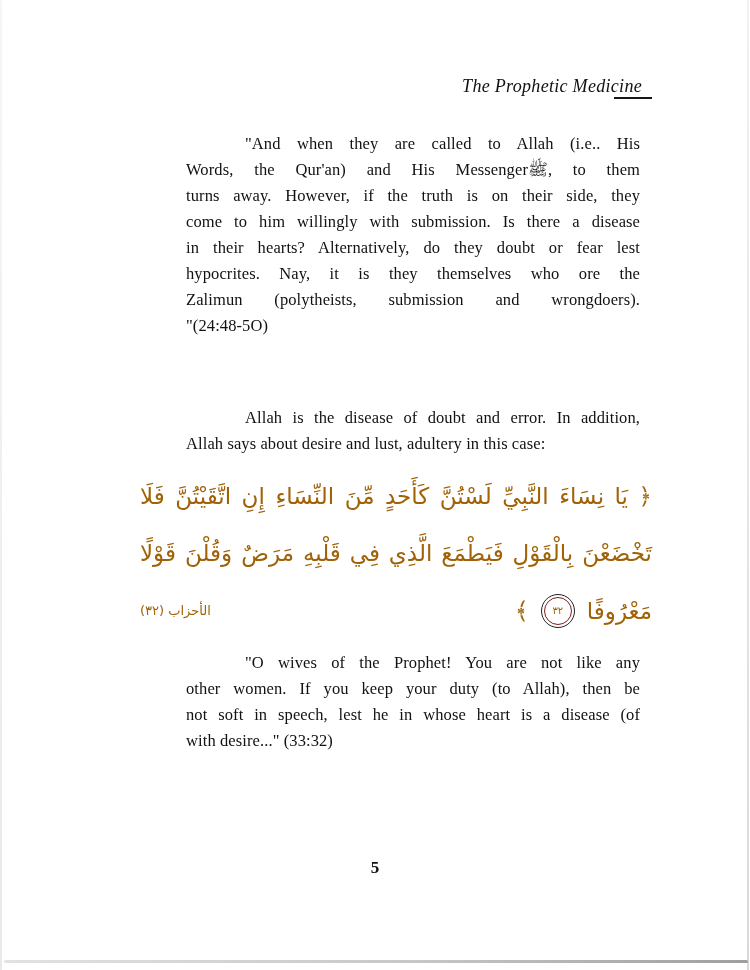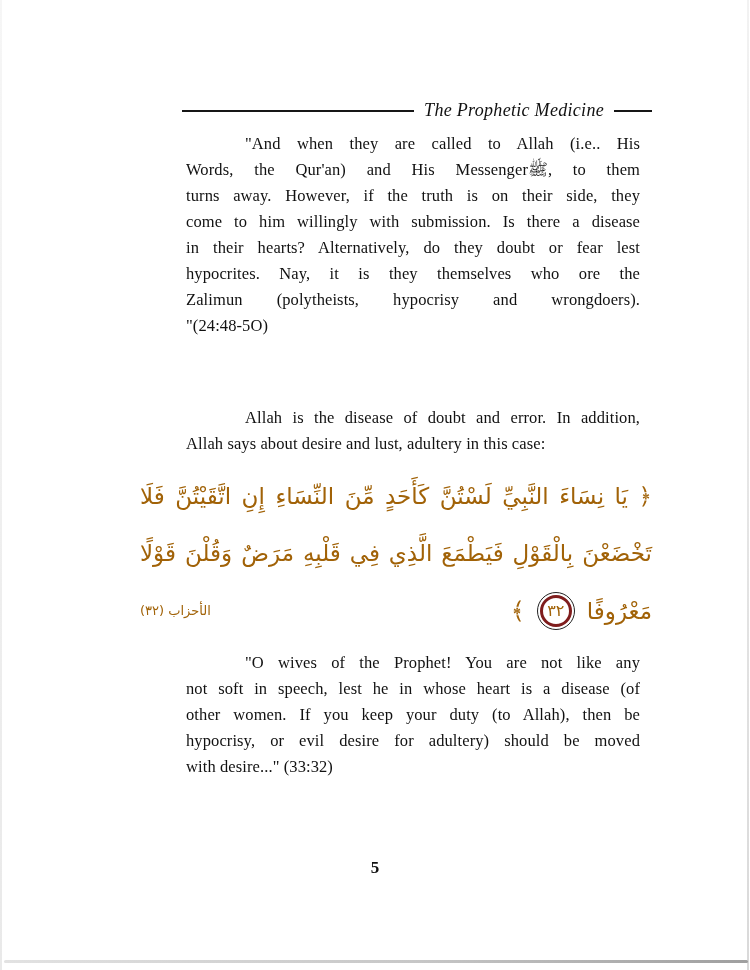--- a/index.html
+++ b/index.html
@@ -22,22 +22,22 @@
     position: absolute; top: 0; bottom: 0; right: 1px; width: 2px;
     background: linear-gradient(to bottom, #f2f2f2, #d9d9d9);
   }
   .edge-left {
     position: absolute; top: 0; bottom: 0; left: 0; width: 2px;
     background: linear-gradient(to bottom, #f6f6f6, #e9e9e9);
   }
 
   
   .header {
-    position: absolute; top: 100px; left: 182px; width: 470px;
-    display: flex; align-items: center;
+    position: absolute; top: 76px; left: 182px; width: 470px;
+    display: flex; align-items: flex-end; flex-direction: column;
   }
   .rule { height: 2px; background: #161616; }
   .rule-long { flex: 1; }
   .rule-short { width: 38px; }
   .running-title {
     font-style: italic;
     font-size: 18px;
     white-space: nowrap;
     margin: 0 10px;
     letter-spacing: 0.3px;
@@ -75,25 +75,25 @@
   .a-line3 {
     display: flex;
     justify-content: space-between;
     align-items: center;
     height: 57px;
   }
   .verse-end { display: inline-flex; align-items: center; gap: 9px; }
   .ayah-circle {
     display: inline-flex; align-items: center; justify-content: center;
     width: 26px; height: 26px;
-    border: 3px solid #7f1d1d;
+    border: 1px solid #7f1d1d;
     outline: 1px solid #222;
     outline-offset: 2px;
     border-radius: 50%;
-    font-size: 16px;
+    font-size: 10px;
     line-height: 1;
     margin: 4px 6px;
   }
   .closing-bracket { font-size: 24px; line-height: 1; }
   .surah-caption { font-size: 13px; line-height: 1; letter-spacing: 0.5px; }
 
   
   .pagenum {
     position: absolute; top: 858px; left: 0; width: 750px;
     text-align: center;
@@ -112,21 +112,21 @@
     <div class="rule rule-short"></div>
   </div>
 
   <div class="para p1">
     <div class="tline jline indent">"And when they are called to Allah (i.e.. His</div>
     <div class="tline jline">Words, the Qur'an) and His Messengerﷺ, to them</div>
     <div class="tline jline">turns away. However, if the truth is on their side, they</div>
     <div class="tline jline">come to him willingly with submission. Is there a disease</div>
     <div class="tline jline">in their hearts? Alternatively, do they doubt or fear lest</div>
     <div class="tline jline">hypocrites. Nay, it is they themselves who ore the</div>
-    <div class="tline jline">Zalimun (polytheists, hypocrisy and wrongdoers).</div>
+    <div class="tline jline">Zalimun (polytheists, submission and wrongdoers).</div>
     <div class="tline plain">"(24:48-5O)</div>
   </div>
 
   <div class="para p2">
     <div class="tline jline indent">Allah is the disease of doubt and error. In addition,</div>
     <div class="tline plain">Allah says about desire and lust, adultery in this case:</div>
   </div>
 
   <div class="arabic" dir="rtl">
     <div class="a-line">﴿ يَا نِسَاءَ النَّبِيِّ لَسْتُنَّ كَأَحَدٍ مِّنَ النِّسَاءِ إِنِ اتَّقَيْتُنَّ فَلَا</div>
@@ -136,23 +136,22 @@
         <span>مَعْرُوفًا</span>
         <span class="ayah-circle">٣٢</span>
         <span class="closing-bracket">﴾</span>
       </span>
       <span class="surah-caption">الأحزاب (٣٢)</span>
     </div>
   </div>
 
   <div class="para p3">
     <div class="tline jline indent">"O wives of the Prophet! You are not like any</div>
+    <div class="tline jline">other women. If you keep your duty (to Allah), then be</div>
     <div class="tline jline">not soft in speech, lest he in whose heart is a disease (of</div>
-    <div class="tline jline">other women. If you keep your duty (to Allah), then be</div>
-    <div class="tline jline">hypocrisy, or evil desire for adultery) should be moved</div>
     <div class="tline plain">with desire..." (33:32)</div>
   </div>
 
   <div class="pagenum">5</div>
 
   <div class="edge-left"></div>
   <div class="edge-right"></div>
   <div class="edge-bottom"></div>
 
 </div>

